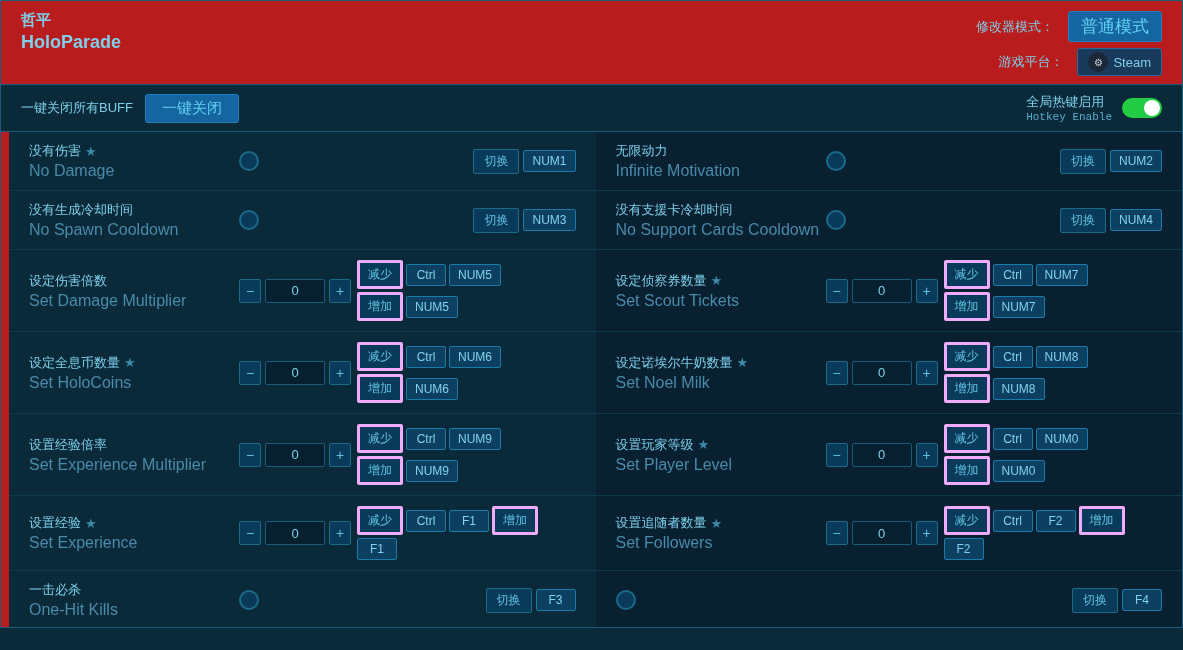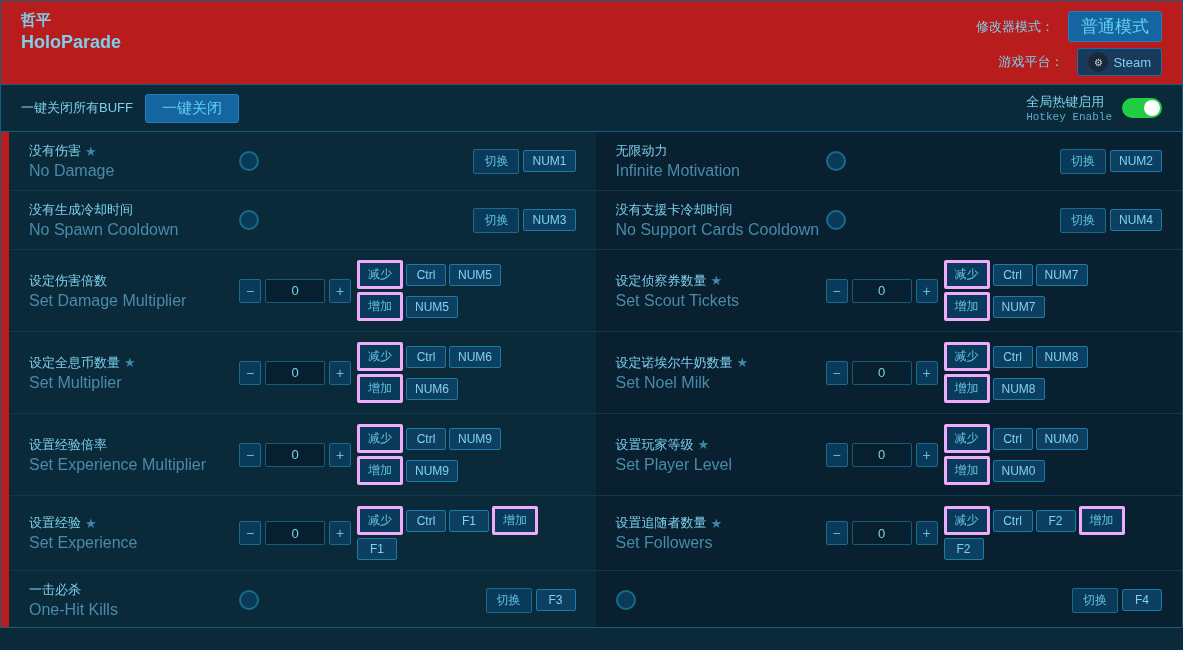--- a/index.html
+++ b/index.html
@@ -429,21 +429,21 @@
               <button class="btn-key">NUM7</button>
             </div>
           </div>
         </div>
         <div class="cheat-row">
           <div class="cheat-info">
             <div class="cheat-name-cn">
               <span>设定全息币数量</span>
               <span class="star-icon">★</span>
             </div>
-            <div class="cheat-name-en">Set Multiplier</div>
+            <div class="cheat-name-en">Set HoloCoins</div>
           </div>
           <div class="number-input-group">
             <button class="num-btn">−</button>
             <input class="num-input" type="text" value="0" style="">
             <button class="num-btn">+</button>
           </div>
           <div class="key-group">
             <div class="key-row">
               <button class="btn-small">减少</button>
               <button class="btn-key">Ctrl</button>

